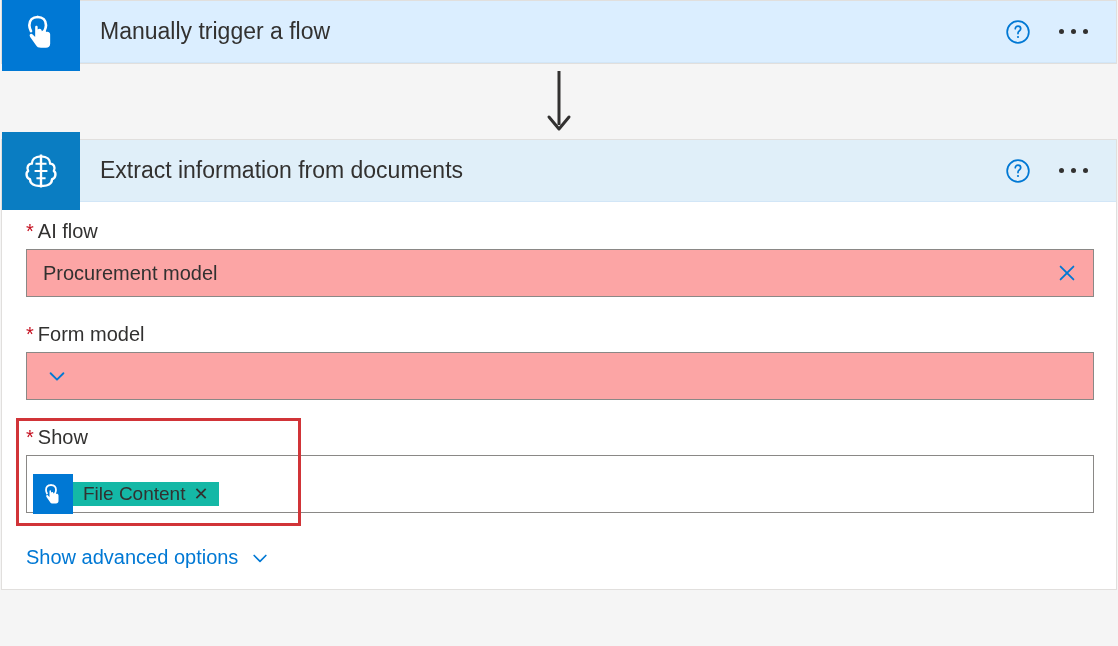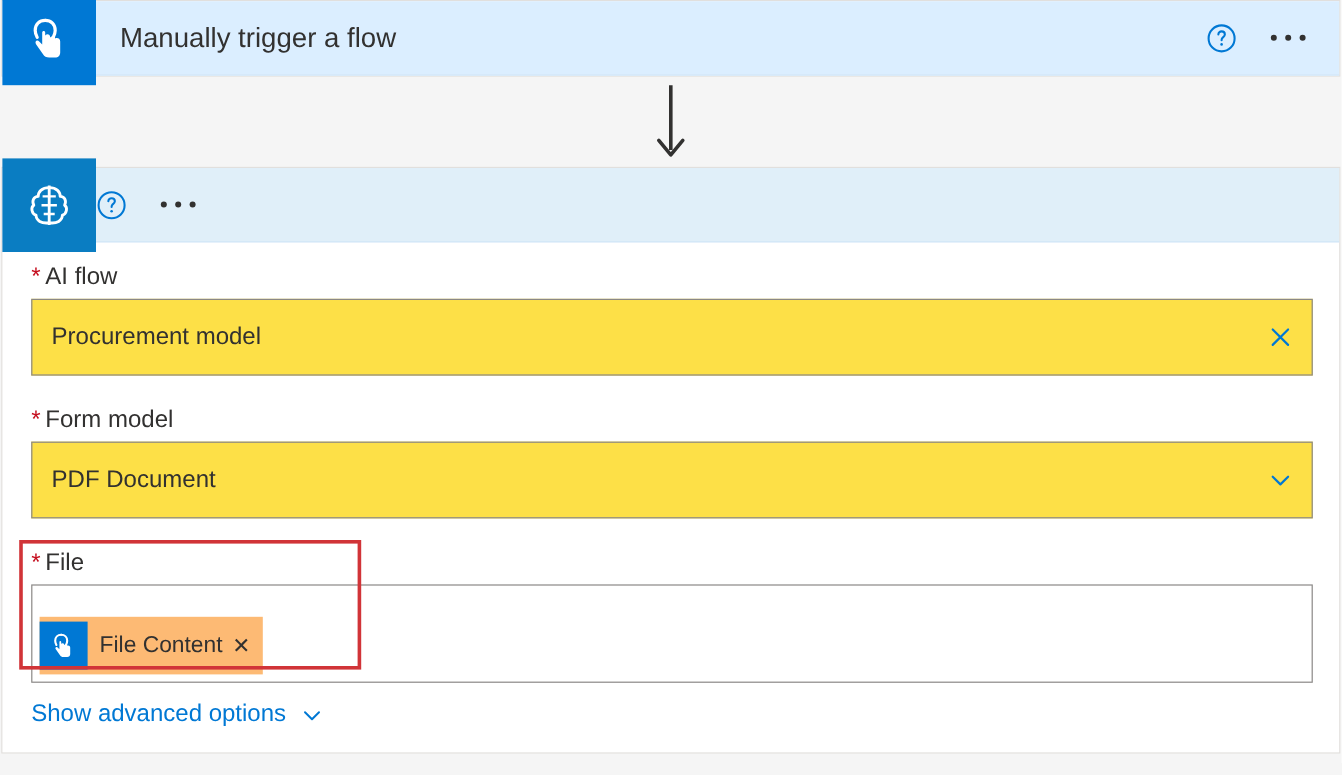--- a/index.html
+++ b/index.html
@@ -90,28 +90,28 @@
     margin-bottom: 6px;
     display: flex;
     align-items: baseline;
   }
   .required-star {
     color: #c50f1f;
     margin-right: 4px;
   }
   .input-box {
     width: 100%;
-    height: 64px;
+    height: 48px;
     border: 1px solid #8a8886;
     display: flex;
     align-items: center;
     padding: 0 12px 0 16px;
     font-size: 20px;
     color: #323130;
-    background: #fde047;
+    background: #fca5a5;
   }
   .input-box .value { flex: 1; }
   .input-box .trailing-icon {
     width: 28px; height: 28px;
     display:flex; align-items:center; justify-content:center;
     color: #0078d4;
     cursor:pointer;
   }
   .field-gap { height: 26px; }
   .token-input {
@@ -119,40 +119,40 @@
     padding: 6px;
     display: flex;
     align-items: center;
     min-height: 54px;
     background:#fff;
     margin-left: 8px;
   }
   .token {
     display: inline-flex;
     align-items: center;
-    background: #fdba74;
-    height: 48px;
+    background: #14b8a6;
+    height: 24px;
     padding-right: 10px;
     font-size: 19px;
     margin-top: 20px;
   }
   .token-icon {
     width: 40px; height: 40px;
     background: #0078d4;
     display:flex;align-items:center;justify-content:center;
     margin-right: 10px;
   }
   .token .remove {
     margin-left: 8px;
     font-size: 18px;
     cursor:pointer;
     color: #323130;
   }
   .advanced-link {
-    margin-top: 15px;
+    margin-top: 33px;
     color: #0078d4;
     font-size: 20px;
     display: inline-flex;
     align-items: center;
     gap: 12px;
     cursor: pointer;
   }
   .input-full-width {
     width: 1068px;
   }
@@ -201,20 +201,21 @@
   <div class="card-header action-header">
     <div class="header-icon-box ai">
       <svg width="44" height="44" viewBox="0 0 48 48" fill="none">
         <path d="M24 6 C24 6 24 42 24 42" stroke="#fff" stroke-width="2.6"></path>
         <path d="M24 8 C17 8 14 12 14 16 C10 16 8 20 10 24 C7 26 8 32 12 33 C12 38 17 41 24 40" stroke="#fff" stroke-width="2.6" fill="none" stroke-linejoin="round"></path>
         <path d="M24 8 C31 8 34 12 34 16 C38 16 40 20 38 24 C41 26 40 32 36 33 C36 38 31 41 24 40" stroke="#fff" stroke-width="2.6" fill="none" stroke-linejoin="round"></path>
         <path d="M24 16 L18 16 M24 24 L17 24 M24 32 L19 32" stroke="#fff" stroke-width="2.2"></path>
         <path d="M24 16 L30 16 M24 24 L31 24 M24 32 L29 32" stroke="#fff" stroke-width="2.2"></path>
       </svg>
     </div>
+    <div class="header-title">Extract information from documents</div>
     <div class="header-actions">
       <div class="help-icon">
         <svg width="26" height="26" viewBox="0 0 24 24" fill="none">
           <circle cx="12" cy="12" r="10" stroke="#0078d4" stroke-width="1.6"></circle>
           <path d="M9.5 9 C9.5 7.5 10.6 6.6 12 6.6 C13.4 6.6 14.5 7.5 14.5 9 C14.5 10.2 13.5 10.8 12.7 11.5 C12.2 12 12 12.4 12 13.4" stroke="#0078d4" stroke-width="1.6" stroke-linecap="round"></path>
           <circle cx="12" cy="16.6" r="1" fill="#0078d4"></circle>
         </svg>
       </div>
       <div class="more-icon">
         <div class="dot"></div>
@@ -241,36 +242,35 @@
     </div>
 
     <div class="field-gap"></div>
 
     
     <div class="field-label">
       <span class="required-star">*</span>
       <span>Form model</span>
     </div>
     <div class="input-box input-full-width">
-      <span class="value">PDF Document</span>
       <span class="trailing-icon">
         <svg width="22" height="22" viewBox="0 0 24 24">
             <path d="M5 9 L12 16 L19 9" stroke="#0078d4" stroke-width="2" fill="none" stroke-linecap="round" stroke-linejoin="round"></path>
           </svg>
       </span>
     </div>
 
     <div class="field-gap"></div>
 
     
     <div class="form-input-wrapper" style="position:relative;">
       <div style="position:absolute; left:-10px; top:-8px; width:285px; height:108px; border:3px solid #d13438; pointer-events:none;"></div>
       <div class="field-label">
         <span class="required-star">*</span>
-        <span>File</span>
+        <span>Show</span>
       </div>
       <div class="token-input" style="margin-left:0;">
         <div class="token">
           <div class="token-icon">
             <svg width="24" height="24" viewBox="0 0 48 48" fill="none">
               <path d="M20 6 C14 6 10 10 10 16 C10 19 11 21 12 23" stroke="#fff" stroke-width="3.5" fill="none" stroke-linecap="round"></path>
               <path d="M28 23 C29 21 30 19 30 16 C30 10 26 6 20 6" stroke="#fff" stroke-width="3.5" fill="none" stroke-linecap="round"></path>
               <path d="M17 18 L17 30 L14 27 C12 25 9 27 11 30 L18 40 C19 42 21 43 24 43 L30 43 C33 43 35 41 35 38 L35 27 C35 24 32 23 30 24 C30 22 27 21 25 23 C25 20 22 19 20 21 L20 18 C20 16 17 16 17 18 Z" fill="#fff"></path>
             </svg>
           </div>

